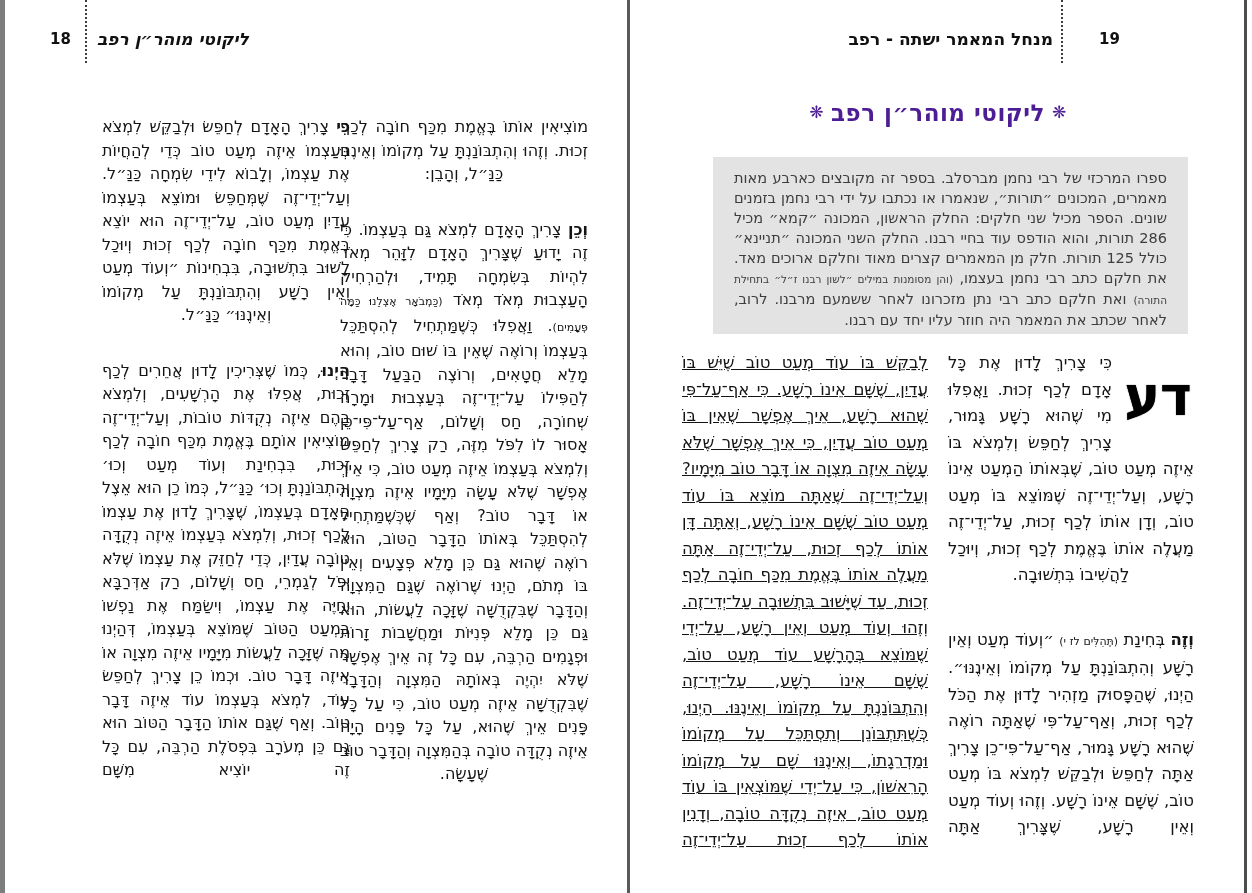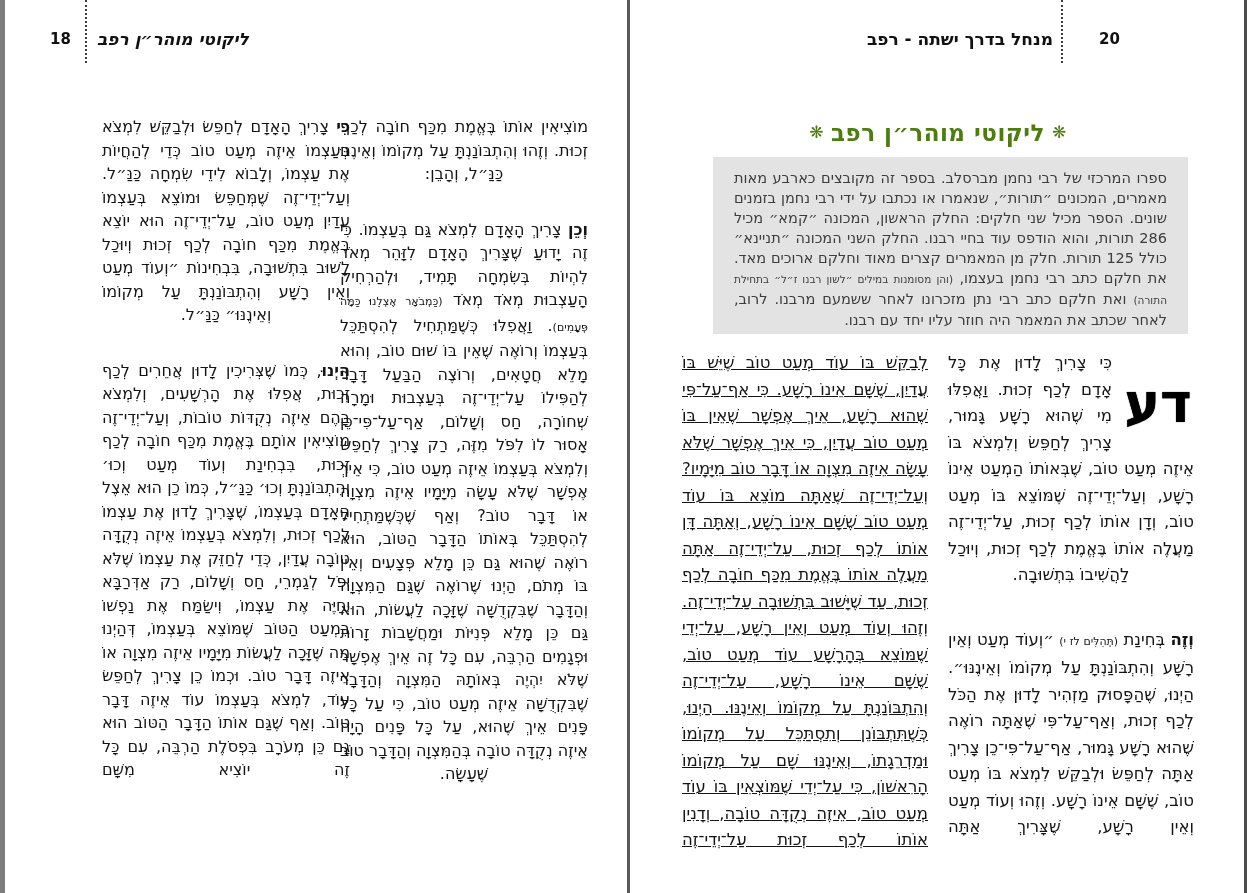--- a/index.html
+++ b/index.html
@@ -13,22 +13,22 @@
   #left-edge{left:0;width:5px;background:#7d7d7d;}
   #center-divider{left:627px;width:3px;background:#5a5a5a;}
   #right-edge{left:1244px;width:3px;background:#4c4c4c;}
   
   .hdr-num{font-weight:bold;font-size:15px;color:#111;}
   .hdr-title{font-weight:bold;font-size:17px;color:#111;white-space:nowrap;}
   .hdr-rule{top:0;height:63px;border-left:2px dotted #3c3c3c;width:0;}
   .italic{font-style:italic;}
   
   #section-title{
-    left:682px;top:120px;width:512px;text-align:center;direction:rtl;
-    font-size:23px;font-weight:bold;color:#4d7c0f;letter-spacing:.5px;
+    left:682px;top:100px;width:512px;text-align:center;direction:rtl;
+    font-size:23px;font-weight:bold;color:#4c1d95;letter-spacing:.5px;
   }
   #section-title .orn{font-size:17px;font-weight:normal;margin:0 7px;vertical-align:3px;}
   
   #intro-box{
     left:713px;top:157px;width:475px;height:177px;box-sizing:border-box;
     background:#e3e3e3;padding:11px 21px 0 21px;direction:rtl;
     font-size:14.5px;line-height:20px;color:#3d3d3d;text-align:justify;
   }
   #intro-box .small{font-size:10.5px;}
   
@@ -40,21 +40,21 @@
   #lp-col-left{left:62px;margin-left:40px;}
   #lp-col-mid{left:340px;}
   .col p{margin:0;}
   .rp-col p{margin-bottom:38px;}
   .lp-col p{margin-bottom:32px;}
   .center-last{text-align-last:center;}
   .cont-last{text-align-last:justify;}
   .lead{font-weight:bold;}
   .cite{font-size:11px;}
   .dropcap{
-    float:right;width:72px;height:76px;margin:19px 0 0 10px;
+    float:right;width:72px;height:76px;margin:12px 0 0 10px;
     font-size:54px;font-weight:bold;line-height:70px;text-align:center;
     color:#000;text-shadow:0 0 1px #000;
   }
 </style>
 </head>
 <body>
 
 <div class="abs edge" id="left-edge"></div>
 <div class="abs edge" id="center-divider"></div>
 <div class="abs edge" id="right-edge"></div>
@@ -69,23 +69,23 @@
     <p class="cont-last"><span class="lead">הַיְנוּ</span><span>, כְּמוֹ שֶׁצְּרִיכִין לָדוּן אֲחֵרִים לְכַף זְכוּת, אֲפִלּוּ אֶת הָרְשָׁעִים, וְלִמְצֹא בָּהֶם אֵיזֶה נְקֻדּוֹת טוֹבוֹת, וְעַל־יְדֵי־זֶה מוֹצִיאִין אוֹתָם בֶּאֱמֶת מִכַּף חוֹבָה לְכַף זְכוּת, בִּבְחִינַת וְעוֹד מְעַט וְכוּ׳ וְהִתְבּוֹנַנְתָּ וְכוּ׳ כַּנַּ״ל, כְּמוֹ כֵן הוּא אֵצֶל הָאָדָם בְּעַצְמוֹ, שֶׁצָּרִיךְ לָדוּן אֶת עַצְמוֹ לְכַף זְכוּת, וְלִמְצֹא בְּעַצְמוֹ אֵיזֶה נְקֻדָּה טוֹבָה עֲדַיִן, כְּדֵי לְחַזֵּק אֶת עַצְמוֹ שֶׁלֹּא יִפֹּל לְגַמְרֵי, חַס וְשָׁלוֹם, רַק אַדְּרַבָּא יְחַיֶּה אֶת עַצְמוֹ, וִישַׂמַּח אֶת נַפְשׁוֹ בִּמְעַט הַטּוֹב שֶׁמּוֹצֵא בְּעַצְמוֹ, דְּהַיְנוּ מַה שֶּׁזָּכָה לַעֲשׂוֹת מִיָּמָיו אֵיזֶה מִצְוָה אוֹ אֵיזֶה דָּבָר טוֹב. וּכְמוֹ כֵן צָרִיךְ לְחַפֵּשׂ עוֹד, לִמְצֹא בְּעַצְמוֹ עוֹד אֵיזֶה דָּבָר טוֹב. וְאַף שֶׁגַּם אוֹתוֹ הַדָּבָר הַטּוֹב הוּא גַּם כֵּן מְעֹרָב בִּפְסֹלֶת הַרְבֵּה, עִם כָּל זֶה יוֹצִיא מִשָּׁם</span></p>
   </div>
 
   <div class="abs col lp-col" id="lp-col-mid">
     <p class="center-last"><span>מוֹצִיאִין אוֹתוֹ בֶּאֱמֶת מִכַּף חוֹבָה לְכַף זְכוּת. וְזֶהוּ וְהִתְבּוֹנַנְתָּ עַל מְקוֹמוֹ וְאֵינֶנּוּ כַּנַּ״ל, וְהָבֵן:</span></p>
     <p class="center-last"><span class="lead">וְכֵן</span><span> צָרִיךְ הָאָדָם לִמְצֹא גַּם בְּעַצְמוֹ. כִּי זֶה יָדוּעַ שֶׁצָּרִיךְ הָאָדָם לִזָּהֵר מְאֹד לִהְיוֹת בְּשִׂמְחָה תָּמִיד, וּלְהַרְחִיק הָעַצְבוּת מְאֹד מְאֹד </span><span class="cite">(כַּמְבֹאָר אֶצְלֵנוּ כַּמָּה פְּעָמִים)</span><span>. וַאֲפִלּוּ כְּשֶׁמַּתְחִיל לְהִסְתַּכֵּל בְּעַצְמוֹ וְרוֹאֶה שֶׁאֵין בּוֹ שׁוּם טוֹב, וְהוּא מָלֵא חֲטָאִים, וְרוֹצֶה הַבַּעַל דָּבָר לְהַפִּילוֹ עַל־יְדֵי־זֶה בְּעַצְבוּת וּמָרָה שְׁחוֹרָה, חַס וְשָׁלוֹם, אַף־עַל־פִּי־כֵן אָסוּר לוֹ לִפֹּל מִזֶּה, רַק צָרִיךְ לְחַפֵּשׂ וְלִמְצֹא בְּעַצְמוֹ אֵיזֶה מְעַט טוֹב, כִּי אֵיךְ אֶפְשָׁר שֶׁלֹּא עָשָׂה מִיָּמָיו אֵיזֶה מִצְוָה אוֹ דָּבָר טוֹב? וְאַף שֶׁכְּשֶׁמַּתְחִיל לְהִסְתַּכֵּל בְּאוֹתוֹ הַדָּבָר הַטּוֹב, הוּא רוֹאֶה שֶׁהוּא גַּם כֵּן מָלֵא פְּצָעִים וְאֵין בּוֹ מְתֹם, הַיְנוּ שֶׁרוֹאֶה שֶׁגַּם הַמִּצְוָה וְהַדָּבָר שֶׁבִּקְדֻשָּׁה שֶׁזָּכָה לַעֲשׂוֹת, הוּא גַּם כֵּן מָלֵא פְּנִיּוֹת וּמַחֲשָׁבוֹת זָרוֹת וּפְגָמִים הַרְבֵּה, עִם כָּל זֶה אֵיךְ אֶפְשָׁר שֶׁלֹּא יִהְיֶה בְּאוֹתָהּ הַמִּצְוָה וְהַדָּבָר שֶׁבִּקְדֻשָּׁה אֵיזֶה מְעַט טוֹב, כִּי עַל כָּל פָּנִים אֵיךְ שֶׁהוּא, עַל כָּל פָּנִים הָיָה אֵיזֶה נְקֻדָּה טוֹבָה בְּהַמִּצְוָה וְהַדָּבָר טוֹב שֶׁעָשָׂה.</span></p>
   </div>
 </div>
 
 <div>
-  <div class="abs hdr-title" style="right:199px;top:29px;direction:rtl;">מנחל בדרך ישתה - רפב</div>
+  <div class="abs hdr-title" style="right:199px;top:29px;direction:rtl;">מנחל המאמר ישתה - רפב</div>
   <div class="abs hdr-rule" style="left:1061px;"></div>
-  <div class="abs hdr-num" style="left:1099px;top:30px;">20</div>
+  <div class="abs hdr-num" style="left:1099px;top:30px;">19</div>
 
   <div class="abs" id="section-title">
     <span class="orn">❋</span><span>ליקוטי מוהר״ן רפב</span><span class="orn">❋</span>
   </div>
 
   <div class="abs" id="intro-box">
     <span>ספרו המרכזי של רבי נחמן מברסלב. בספר זה מקובצים כארבע מאות מאמרים, המכונים ״תורות״, שנאמרו או נכתבו על ידי רבי נחמן בזמנים שונים. הספר מכיל שני חלקים: החלק הראשון, המכונה ״קמא״ מכיל 286 תורות, והוא הודפס עוד בחיי רבנו. החלק השני המכונה ״תניינא״ כולל 125 תורות. חלק מן המאמרים קצרים מאוד וחלקם ארוכים מאד. את חלקם כתב רבי נחמן בעצמו, </span><span class="small">(והן מסומנות במילים ״לשון רבנו ז״ל״ בתחילת התורה)</span><span> ואת חלקם כתב רבי נתן מזכרונו לאחר ששמעם מרבנו. לרוב, לאחר שכתב את המאמר היה חוזר עליו יחד עם רבנו.</span>
   </div>
 
   <div class="abs col rp-col" id="rp-col-right">

